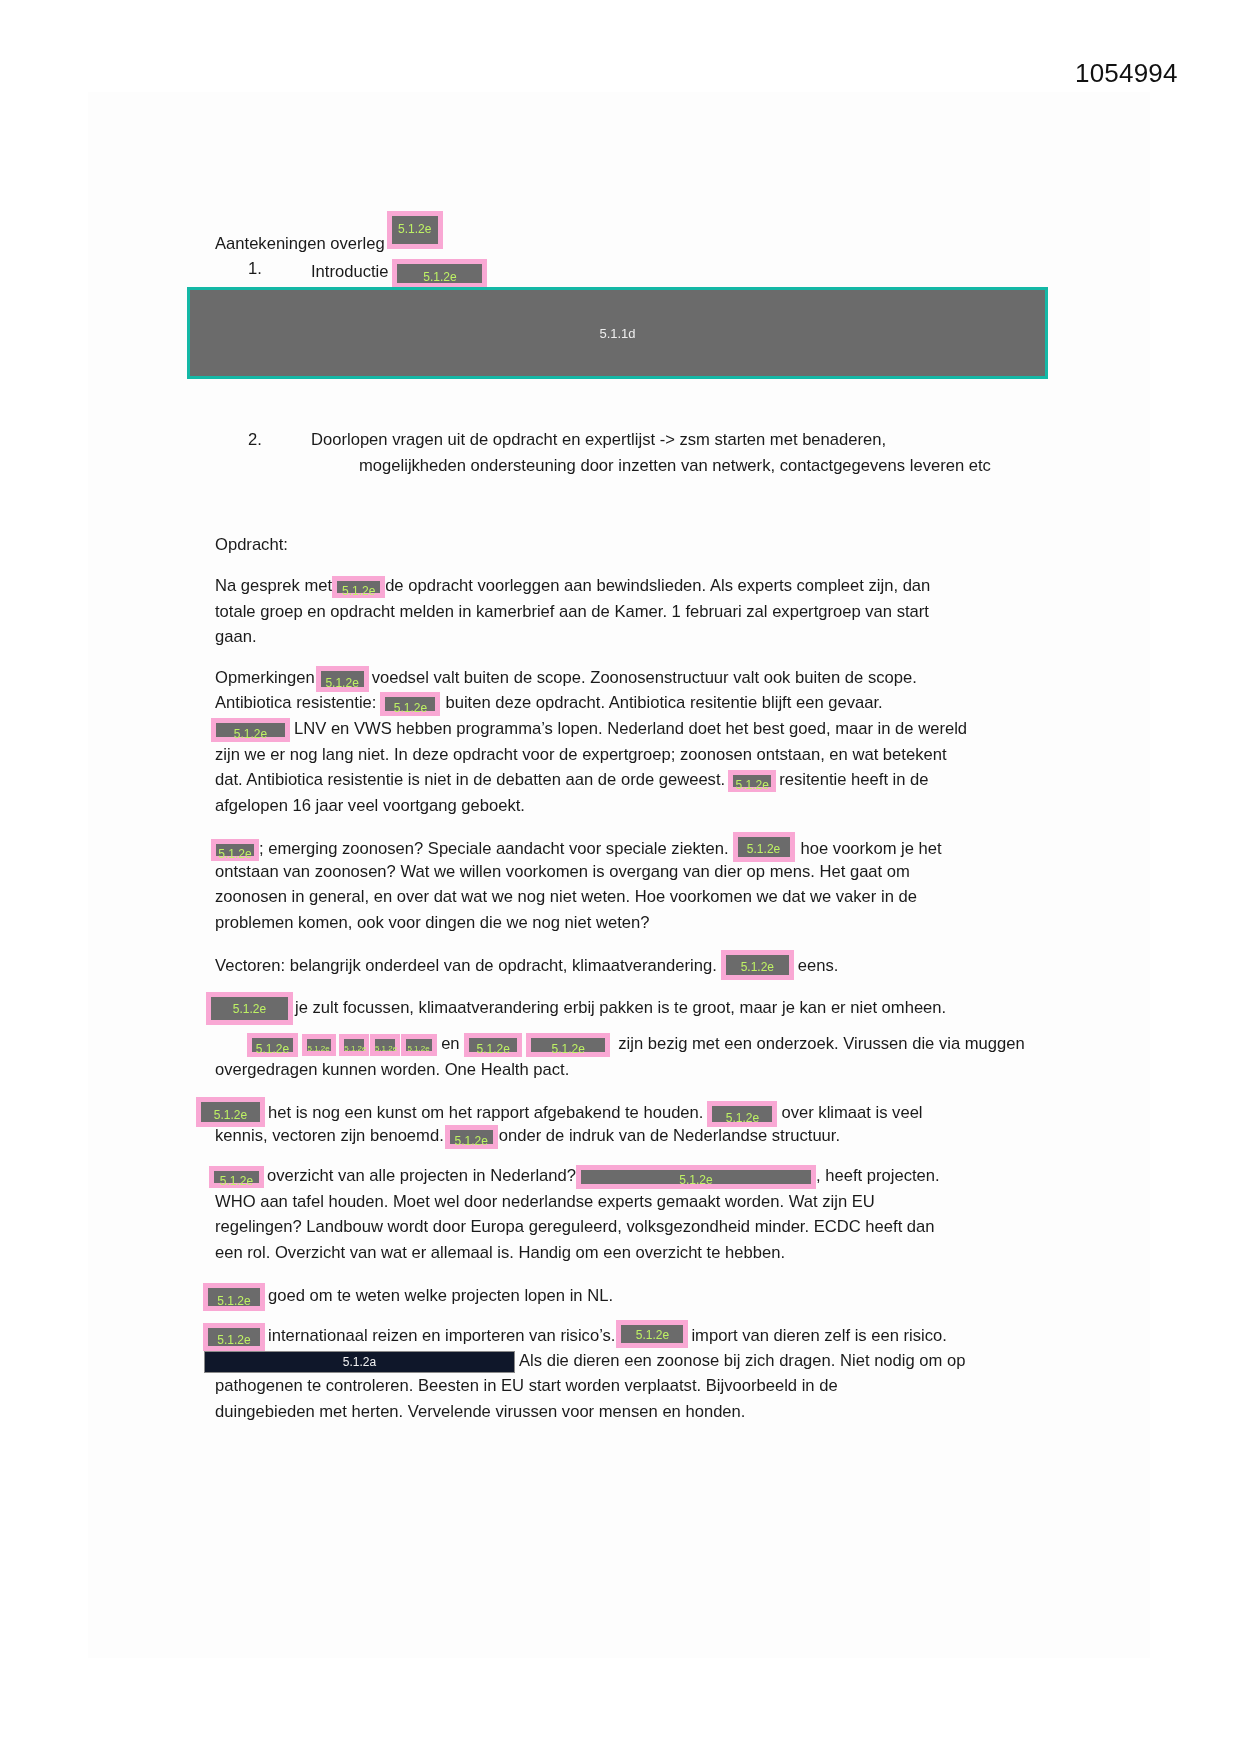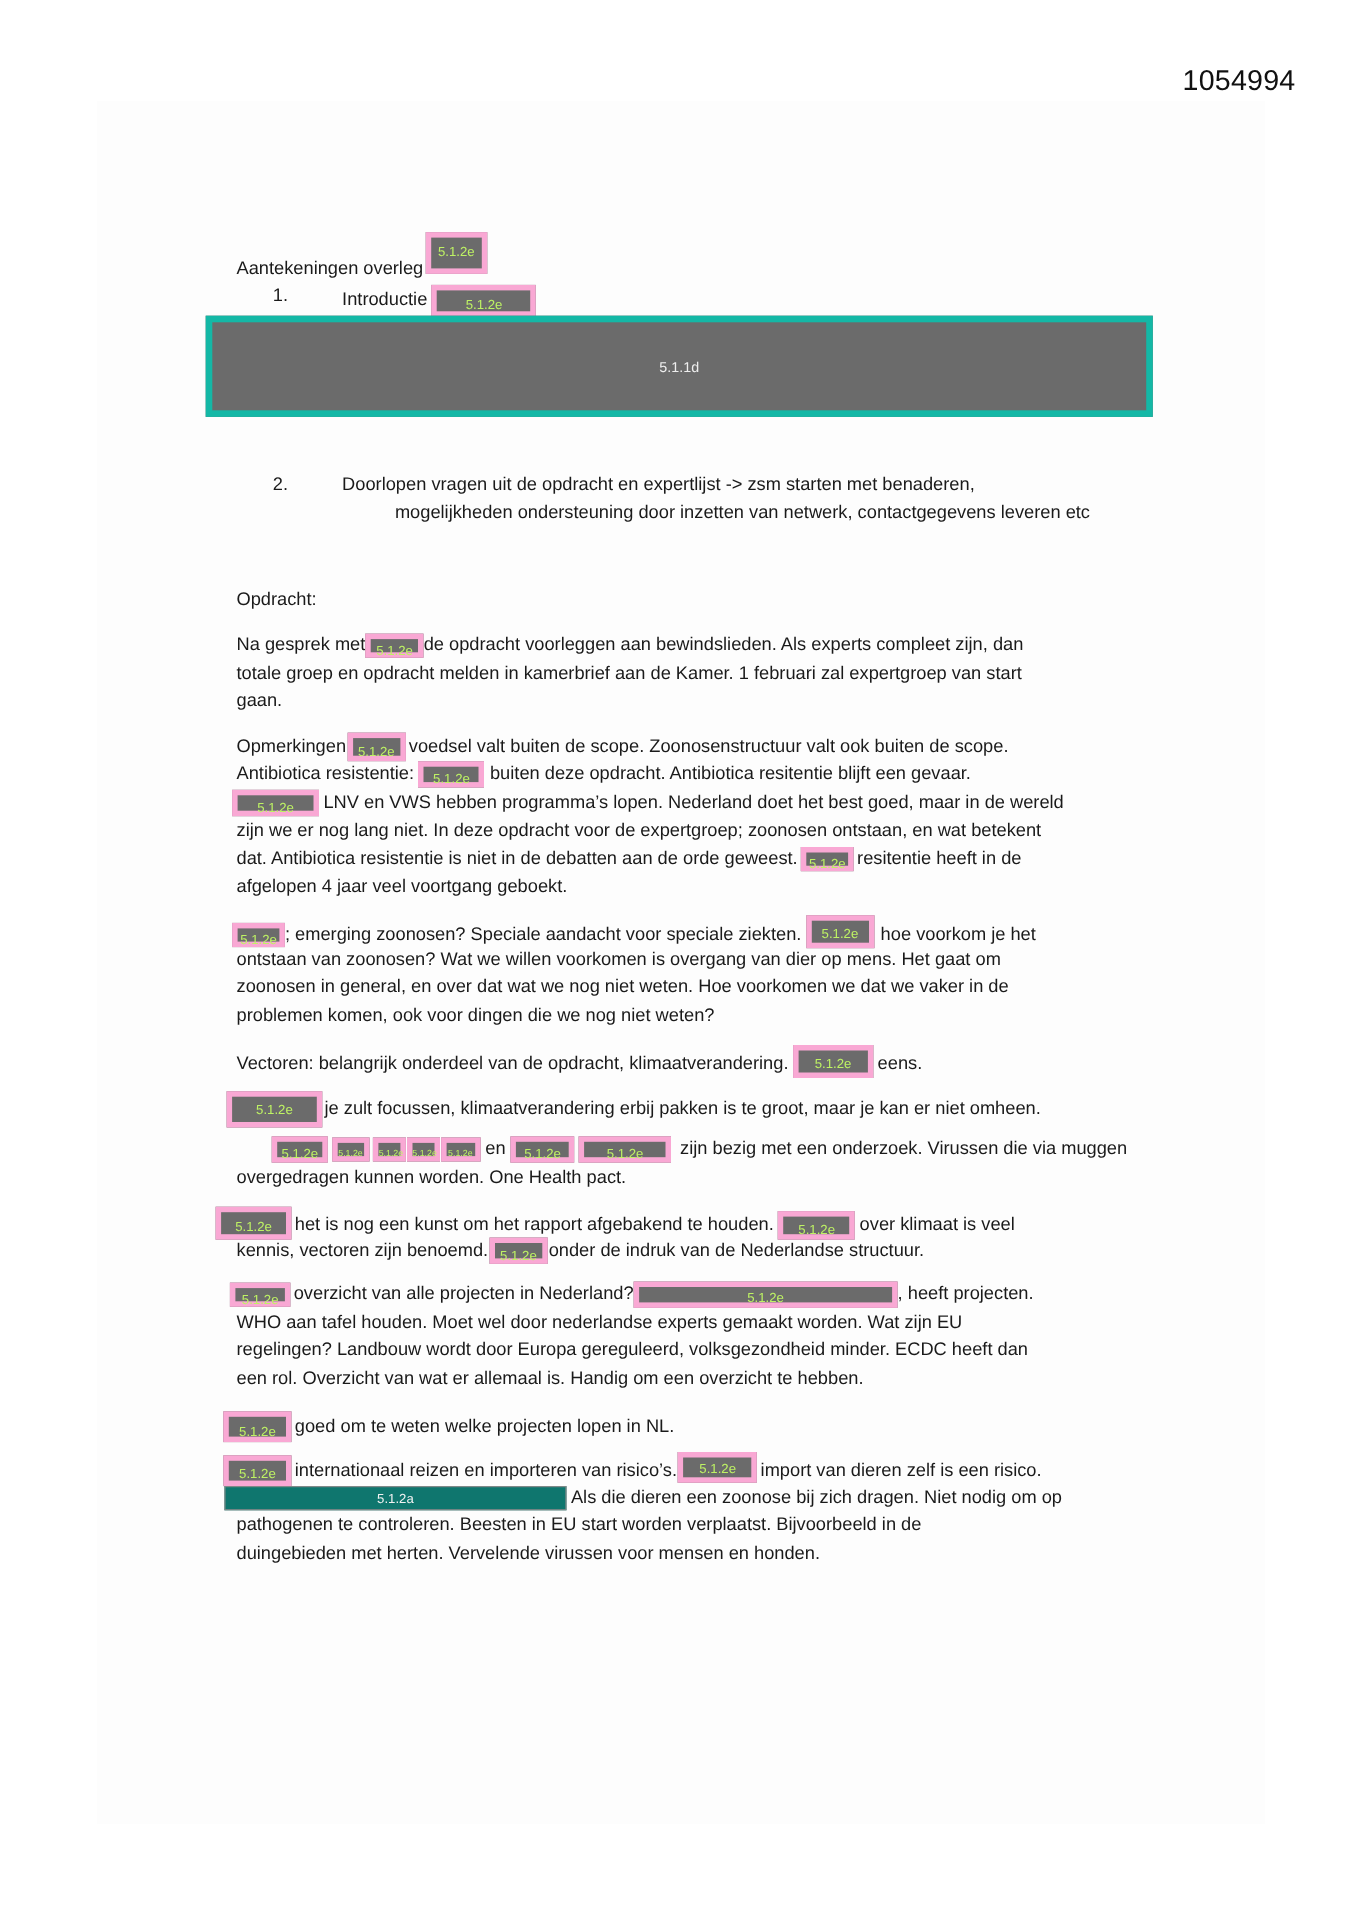--- a/index.html
+++ b/index.html
@@ -6,23 +6,23 @@
   body {
     width:1241px; height:1754px; position:relative; background:#ffffff;
     font-family:"Liberation Sans", "DejaVu Sans", sans-serif; color:#1a1a1a; overflow:hidden;
   }
   .page-tone { position:absolute; left:88px; top:92px; width:1062px; height:1566px; background:#fdfdfd; }
   .doc-id { position:absolute; left:1075px; top:58px; font-size:26px; color:#111; letter-spacing:0.2px; }
   .line { position:absolute; font-size:16.6px; white-space:nowrap; line-height:22px; }
   .r { display:inline-block; background:#6b6b6b; color:#bef264; font-size:12px; text-align:center;
        vertical-align:middle; border:5px solid #f9a8d4; box-sizing:border-box; font-family:"Liberation Sans", sans-serif; }
   .r.sm { font-size:8px; }
-  .block { position:absolute; background:#6b6b6b; color:#eee; border:6px solid #14b8a6; box-sizing:border-box;
+  .block { position:absolute; background:#6b6b6b; color:#eee; border:3px solid #14b8a6; box-sizing:border-box;
            display:flex; align-items:center; justify-content:center; font-size:13px; }
-  .abs-r { position:absolute; background:#0f766e; color:#f2f2f2; border:1px solid #8a8a8a; box-sizing:border-box;
+  .abs-r { position:absolute; background:#0f172a; color:#f2f2f2; border:1px solid #8a8a8a; box-sizing:border-box;
            font-size:12px; text-align:center; }
 </style>
 </head>
 <body>
 
 <div class="page-tone"></div>
 
 <div class="doc-id">1054994</div>
 
 <div class="line" style="left:215px;top:217px;">
@@ -56,21 +56,21 @@
 <div class="line" style="left:215px;top:692px;">
   <span>Antibiotica resistentie:</span><span class="r" style="width:60px;height:24px;line-height:22px;margin:0 5px 0 4px;">5.1.2e</span><span>buiten deze opdracht. Antibiotica resitentie blijft een gevaar.</span>
 </div>
 <div class="line" style="left:211px;top:718px;">
   <span class="r" style="width:79px;height:24px;line-height:22px;margin-right:4px;">5.1.2e</span><span>LNV en VWS hebben programma’s lopen. Nederland doet het best goed, maar in de wereld</span>
 </div>
 <div class="line" style="left:215px;top:744px;">zijn we er nog lang niet. In deze opdracht voor de expertgroep; zoonosen ontstaan, en wat betekent</div>
 <div class="line" style="left:215px;top:769px;">
   <span>dat. Antibiotica resistentie is niet in de debatten aan de orde geweest.</span><span class="r" style="width:48px;height:22px;line-height:20px;margin:0 3px;">5.1.2e</span><span>resitentie heeft in de</span>
 </div>
-<div class="line" style="left:215px;top:795px;">afgelopen 4 jaar veel voortgang geboekt.</div>
+<div class="line" style="left:215px;top:795px;">afgelopen 16 jaar veel voortgang geboekt.</div>
 
 <div class="line" style="left:211px;top:835px;">
   <span class="r" style="width:48px;height:22px;line-height:20px;">5.1.2e</span><span>; emerging zoonosen? Speciale aandacht voor speciale ziekten.</span><span class="r" style="width:62px;height:30px;line-height:24px;margin:0 6px 0 4px;position:relative;top:-3px;">5.1.2e</span><span>hoe voorkom je het</span>
 </div>
 <div class="line" style="left:215px;top:861px;">ontstaan van zoonosen? Wat we willen voorkomen is overgang van dier op mens. Het gaat om</div>
 <div class="line" style="left:215px;top:886px;">zoonosen in general, en over dat wat we nog niet weten. Hoe voorkomen we dat we vaker in de</div>
 <div class="line" style="left:215px;top:912px;">problemen komen, ook voor dingen die we nog niet weten?</div>
 
 <div class="line" style="left:215px;top:952px;">
   <span>Vectoren: belangrijk onderdeel van de opdracht, klimaatverandering.</span><span class="r" style="width:73px;height:30px;line-height:24px;margin:0 4px 0 4px;position:relative;top:-2px;">5.1.2e</span><span>eens.</span>

